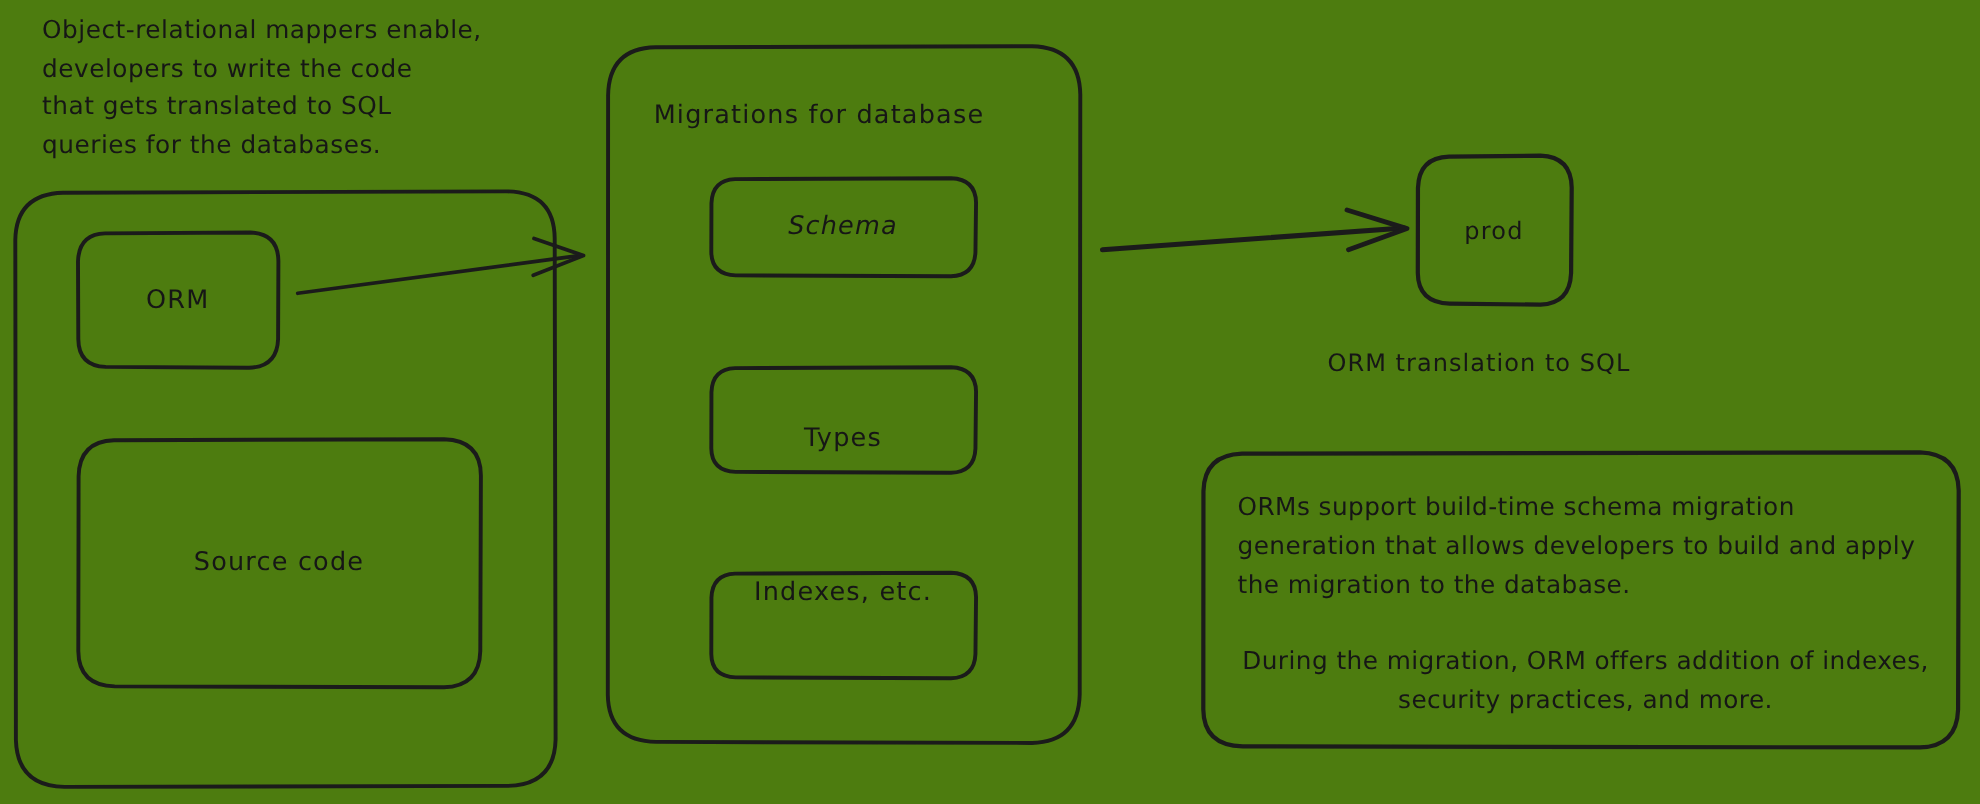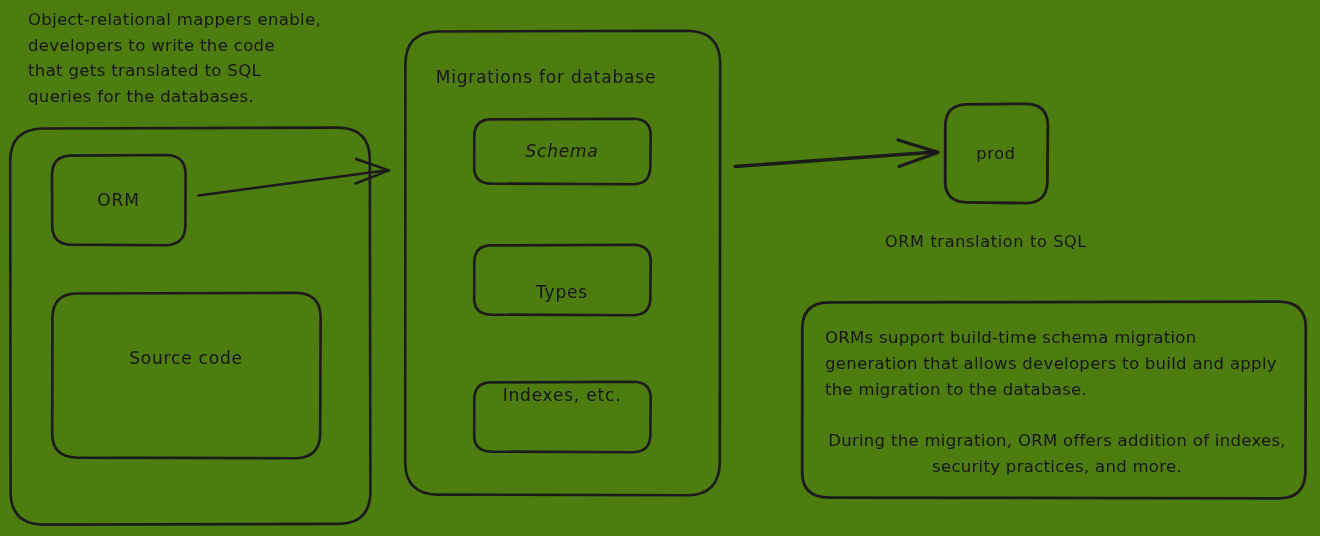--- a/index.html
+++ b/index.html
@@ -41,21 +41,21 @@
     white-space: pre-line;
     letter-spacing: 0.35px;
   }
   
   .box-label {
     font-size: 17px;
     letter-spacing: 0.8px;
   }
   #label-orm        { left: 52px;  top: 155px; width: 133px; height: 90px;
                       display: flex; align-items: center; justify-content: center; }
-  #label-source     { left: 52px;  top: 276px; width: 268px; height: 165px;
+  #label-source     { left: 52px;  top: 293px; width: 268px; height: 165px;
                       display: flex; align-items: center; justify-content: center; }
   #label-webapp     { left: 10px;  top: 470px; width: 360px; height: 44px;
                       display: flex; align-items: center; justify-content: center; }
   #label-migrations { left: 405px; top: 60px;  width: 282px; height: 34px;
                       display: flex; align-items: center; justify-content: center; }
   #label-schema     { left: 474px; top: 119px; width: 176px; height: 65px;
                       display: flex; align-items: center; justify-content: center; font-style: italic; }
   #label-types      { left: 474px; top: 245px; width: 176px; height: 70px;
                       display: flex; align-items: center; justify-content: center; margin-top: 12px; }
   #label-indexes    { left: 474px; top: 360px; width: 176px; height: 70px;

